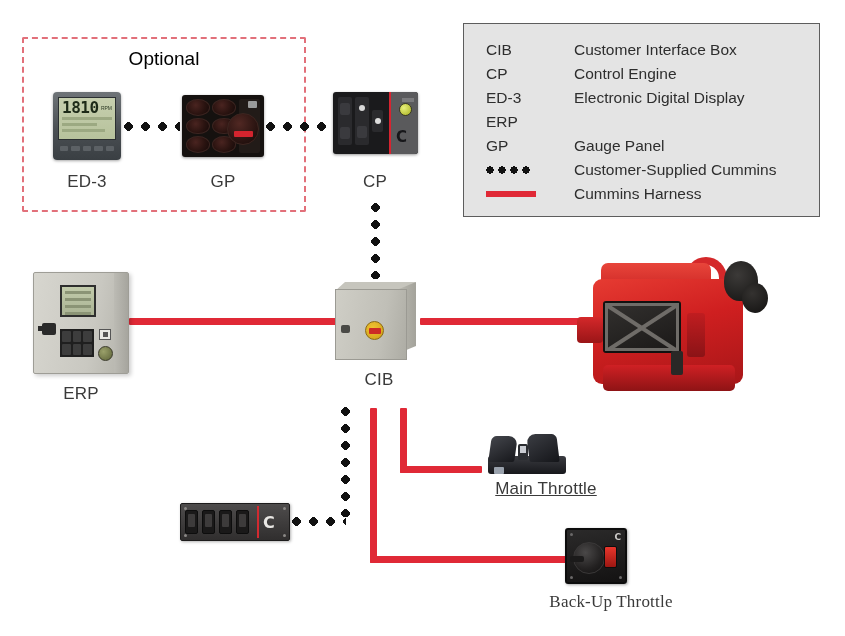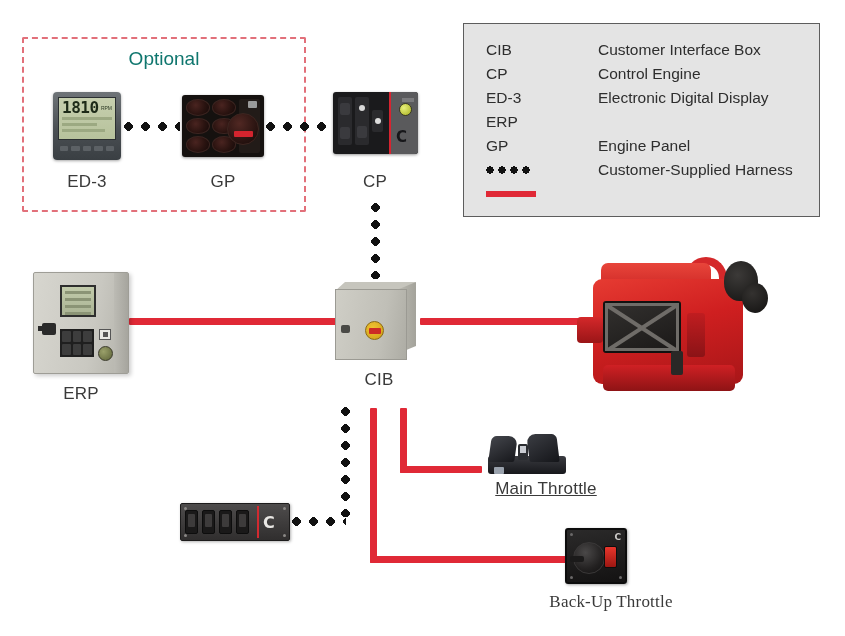--- a/index.html
+++ b/index.html
@@ -26,21 +26,21 @@
   
   .optional-box{
     left:22px;top:37px;width:284px;height:175px;
     border:2px dashed #e2707a;
     border-radius:2px;
     box-sizing:border-box;
   }
   .optional-title{
     left:22px;top:48px;width:284px;
     text-align:center;
-    color:#0f766e;
+    color:#000000;
     font-size:19px;
   }
 
   
   .hline{background:#e02936;height:7px;border-radius:1px;}
   .vline{background:#e02936;width:7px;border-radius:1px;}
 
   
   .dot-h{
     height:9px;
@@ -65,21 +65,21 @@
   }
   .legend-row{
     display:flex;align-items:center;
     height:23px;margin:0 0 1px 0;
     padding-left:22px;
   }
   .legend-key{
     width:88px;flex:0 0 88px;
     font-size:15.5px;color:#2e2e2e;
   }
-  .legend-val{font-size:15.5px;color:#2e2e2e;white-space:nowrap;margin-left:24px;}
+  .legend-val{font-size:15.5px;color:#2e2e2e;white-space:nowrap;}
   .key-dots{
     width:46px;height:8px;
     background-image:radial-gradient(circle 3.6px at 4px 4px,#111 99%,transparent 100%);
     background-size:12px 8px;background-repeat:repeat-x;
   }
   .key-line{width:50px;height:6px;background:#e02936;}
 
   
 
   
@@ -298,34 +298,35 @@
       <div class="legend-key">ED-3</div>
       <div class="legend-val">Electronic Digital Display</div>
     </div>
 
     <div class="legend-row">
       <div class="legend-key">ERP</div>
     </div>
 
     <div class="legend-row">
       <div class="legend-key">GP</div>
-      <div class="legend-val">Engine Panel</div>
+      <div class="legend-val">Gauge Panel</div>
     </div>
 
     <div class="legend-row">
       <div class="legend-key">
         <div class="key-dots"></div>
       </div>
-      <div class="legend-val">Customer-Supplied Harness</div>
+      <div class="legend-val">Customer-Supplied Cummins</div>
     </div>
 
     <div class="legend-row">
       <div class="legend-key">
         <div class="key-line"></div>
       </div>
+      <div class="legend-val">Cummins Harness</div>
     </div>
 
   </div>
 
   <div class="abs dot-h" style="left:124px;top:122px;width:56px;"></div>
   <div class="abs dot-h" style="left:266px;top:122px;width:66px;"></div>
   <div class="abs dot-v" style="left:371px;top:203px;height:76px;"></div>
   <div class="abs dot-v" style="left:341px;top:407px;height:110px;"></div>
   <div class="abs dot-h" style="left:292px;top:517px;width:54px;"></div>
 

